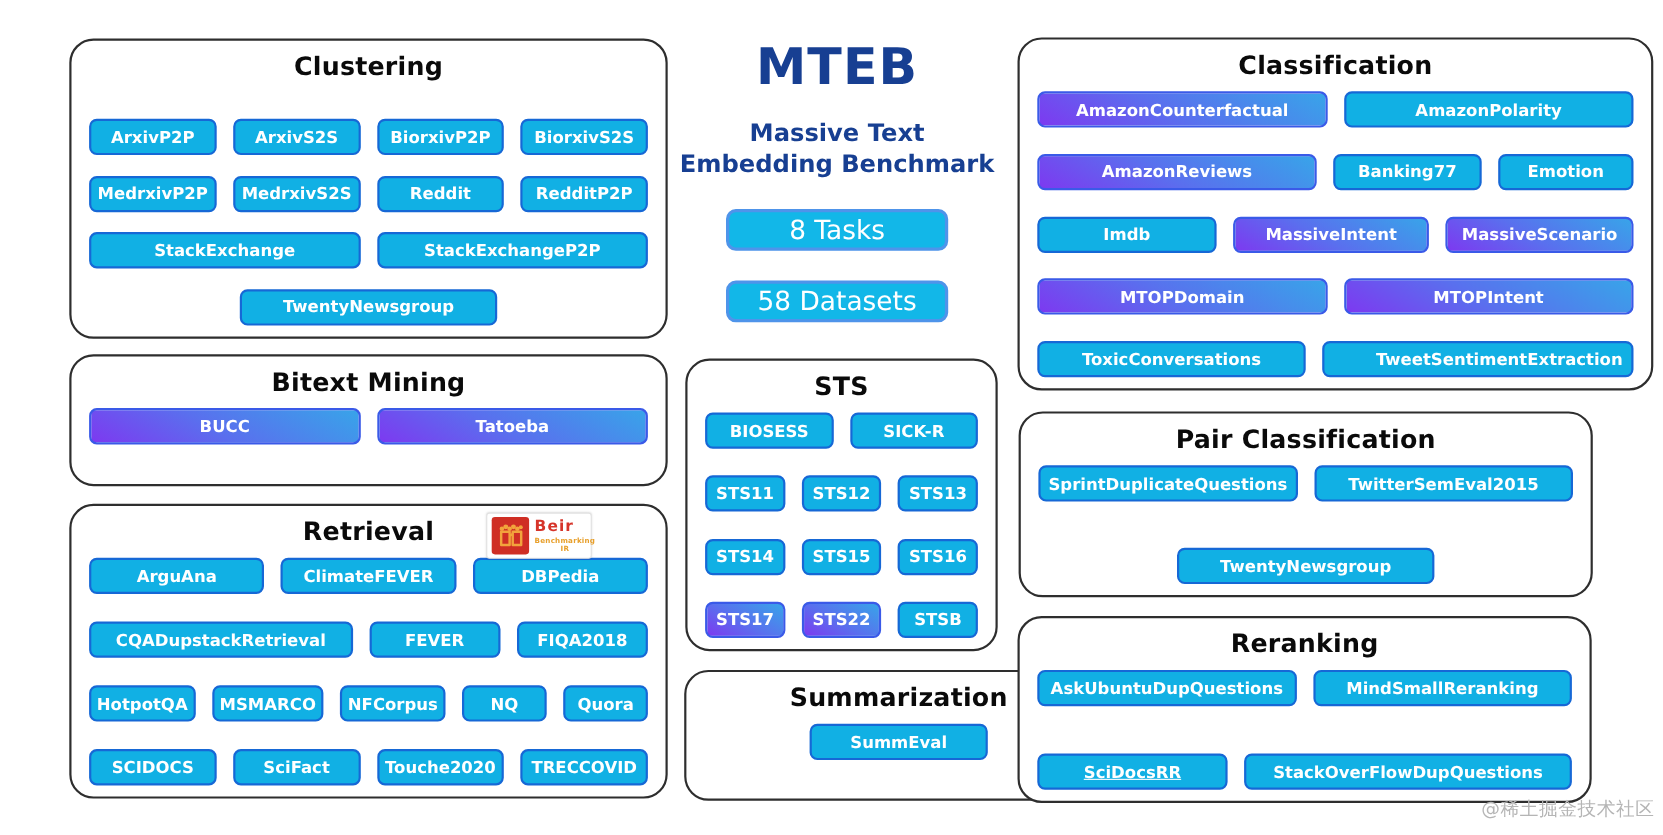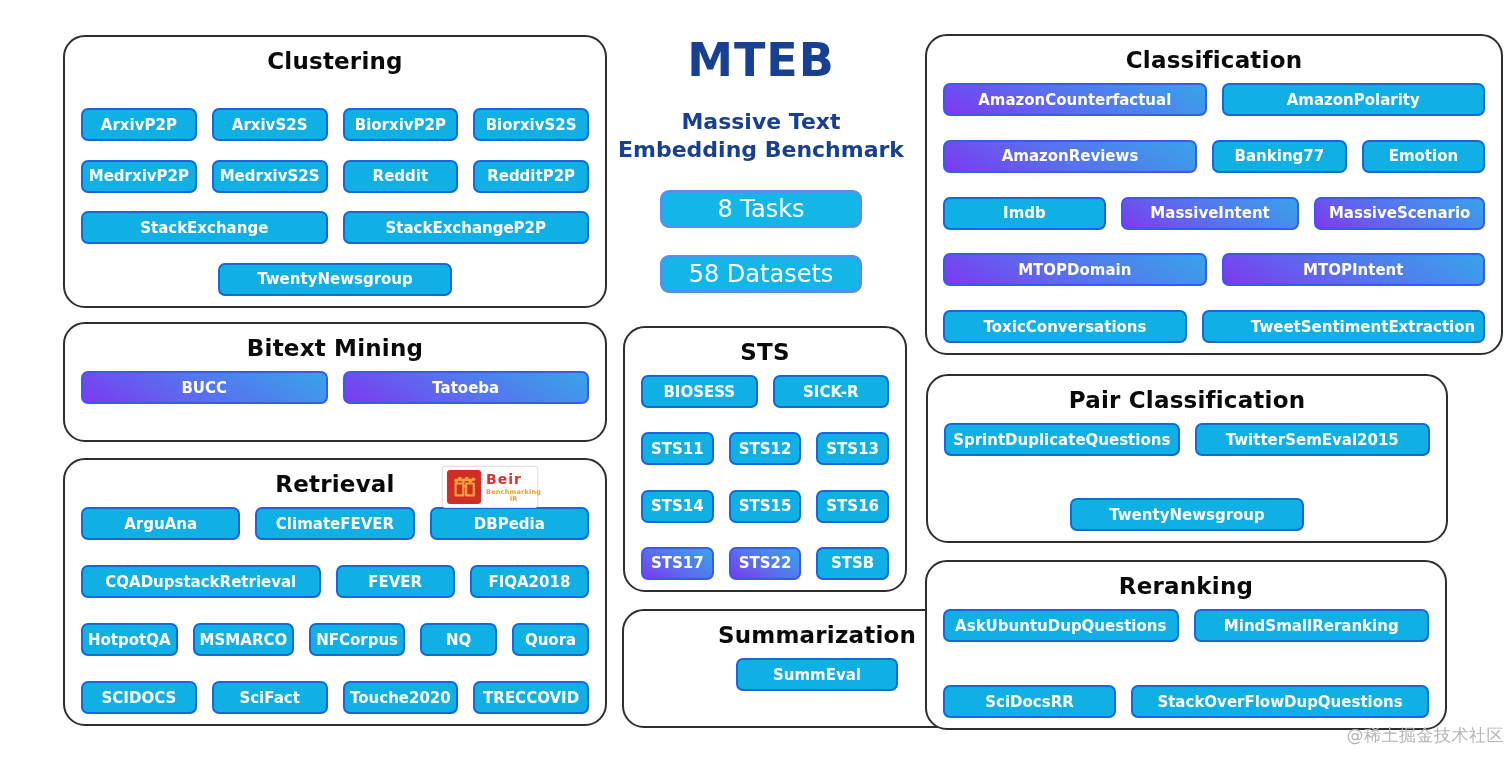--- a/index.html
+++ b/index.html
@@ -221,20 +221,20 @@
       </div>
     </div>
   <div class="panel" id="p-reranking" style="left:925px;top:560px;width:522px;height:170px;">
       <div class="panel-title">Reranking</div>
       <div class="rows">
         <div class="row">
           <span class="chip cyan" style="flex: 1 1 0%;">AskUbuntuDupQuestions</span>
           <span class="chip cyan" style="flex: 1 1 0%;">MindSmallReranking</span>
         </div>
         <div class="row">
-          <span class="chip cyan" style="flex: 0.56 1 0%;">SciDocsRR</span>
+          <span class="chip cyan" style="flex: 0.56 1 0%; text-decoration: underline;">SciDocsRR</span>
           <span class="chip cyan" style="flex: 1 1 0%;">StackOverFlowDupQuestions</span>
         </div>
       </div>
     </div>
 
   <div class="watermark">@稀土掘金技术社区</div>
 </div>
 
 </body></html>

